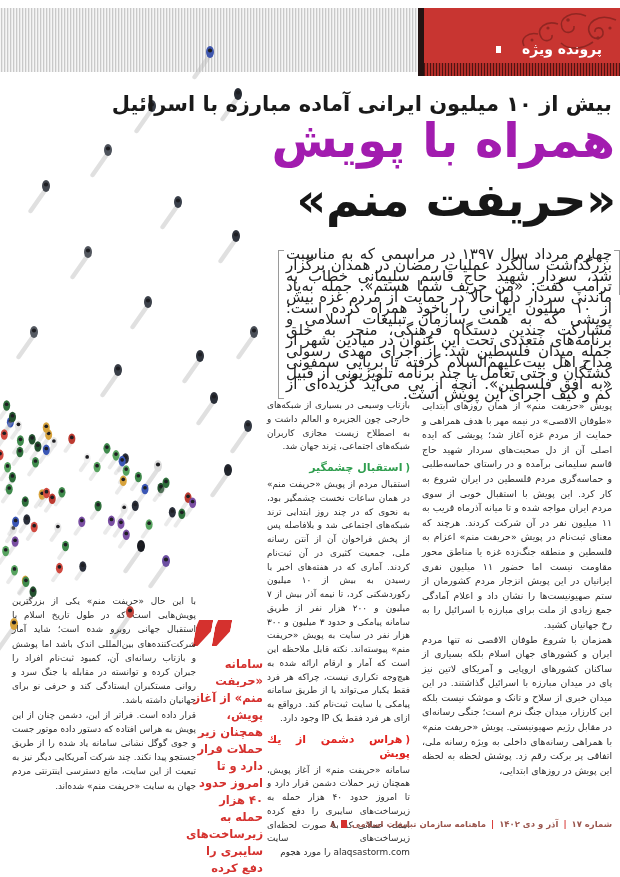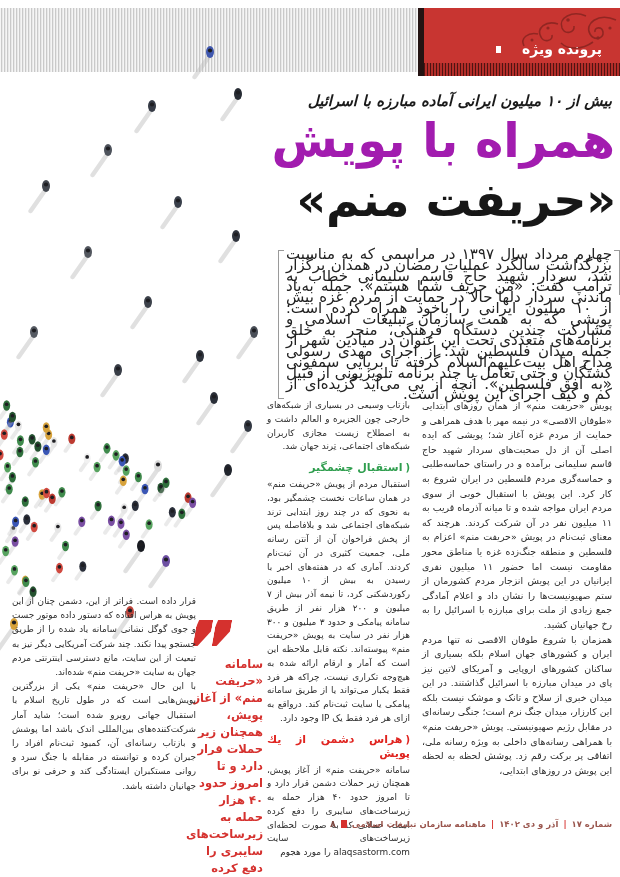--- a/index.html
+++ b/index.html
@@ -24,21 +24,21 @@
     background-image:repeating-linear-gradient(90deg,rgba(25,6,6,.65) 0 1px,rgba(0,0,0,0) 1px 3px);
   }
   .red-header svg.ornament{position:absolute;right:2px;top:2px;}
   .header-tags{
     position:absolute;left:78px;bottom:19px;display:flex;direction:ltr;
     align-items:center;gap:21px;color:#fff;font-size:14px;font-weight:bold;white-space:nowrap;
   }
   .header-tags .sq{width:5px;height:7px;background:#fff;display:inline-block;}
 
   
-  .kicker{right:8px;top:92px;font-size:15px;font-weight:bold;color:#1a1a1a;white-space:nowrap;font-style:italic;}
+  .kicker{right:8px;top:92px;font-size:21px;font-weight:bold;color:#1a1a1a;white-space:nowrap;}
   .headline-1{right:5px;top:112px;font-size:48px;line-height:1.2;font-weight:bold;color:#a21caf;white-space:nowrap;}
   .headline-2{right:4px;top:172px;font-size:46px;line-height:1.25;font-weight:bold;color:#171717;white-space:nowrap;margin-left:44px;}
 
   
   .lead{
     right:8px;top:249px;width:326px;font-size:15px;line-height:10.8px;font-weight:normal;
     color:#222;text-align:justify;
   }
   .lead::before{content:"";position:absolute;left:-8px;top:1px;bottom:1px;width:5px;
     border-left:1.4px solid #9a9a9a;border-top:1.4px solid #9a9a9a;border-bottom:1.4px solid #9a9a9a;}
@@ -553,22 +553,22 @@
 
 <div class="abs pullquote">
   <div class="qmarks">
     <span class="qmark"></span>
     <span class="qmark"></span>
   </div>
   <div class="pq-text">سامانه «حریفت منم» از آغاز پویش، همچنان زیر حملات قرار دارد و تا امروز حدود ۴۰ هزار حمله به زیرساخت‌های سایبری را دفع کرده است</div>
 </div>
 
 <div class="abs left-tail">
+  <p>با این حال «حریفت منم» یکی از بزرگترین پویش‌هایی است که در طول تاریخ اسلام با استقبال جهانی روبرو شده است؛ شاید آمار شرکت‌کننده‌های بین‌المللی اندک باشد اما پوشش و بازتاب رسانه‌ای آن، کمبود ثبت‌نام افراد را جبران کرده و توانسته در مقابله با جنگ سرد و روانی مستکبران ایستادگی کند و حرفی نو برای جهانیان داشته باشد.</p>
   <p>قرار داده است. فراتر از این، دشمن چنان از این پویش به هراس افتاده که دستور داده موتور جست و جوی گوگل نشانی سامانه یاد شده را از طریق جستجو پیدا نکند. چند شرکت آمریکایی دیگر نیز به تبعیت از این سایت، مانع دسترسی اینترنتی مردم جهان به سایت «حریفت منم» شده‌اند.</p>
-  <p>با این حال «حریفت منم» یکی از بزرگترین پویش‌هایی است که در طول تاریخ اسلام با استقبال جهانی روبرو شده است؛ شاید آمار شرکت‌کننده‌های بین‌المللی اندک باشد اما پوشش و بازتاب رسانه‌ای آن، کمبود ثبت‌نام افراد را جبران کرده و توانسته در مقابله با جنگ سرد و روانی مستکبران ایستادگی کند و حرفی نو برای جهانیان داشته باشد.</p>
 </div>
 
 <div class="abs footer">
   <span>شماره ۱۷</span>
   <span class="sep">|</span>
   <span>آذر و دی ۱۴۰۲</span>
   <span class="sep">|</span>
   <span>ماهنامه سازمان تبلیغات اسلامی</span>
   <span class="sq"></span>
   <span class="pageno">۸</span>

